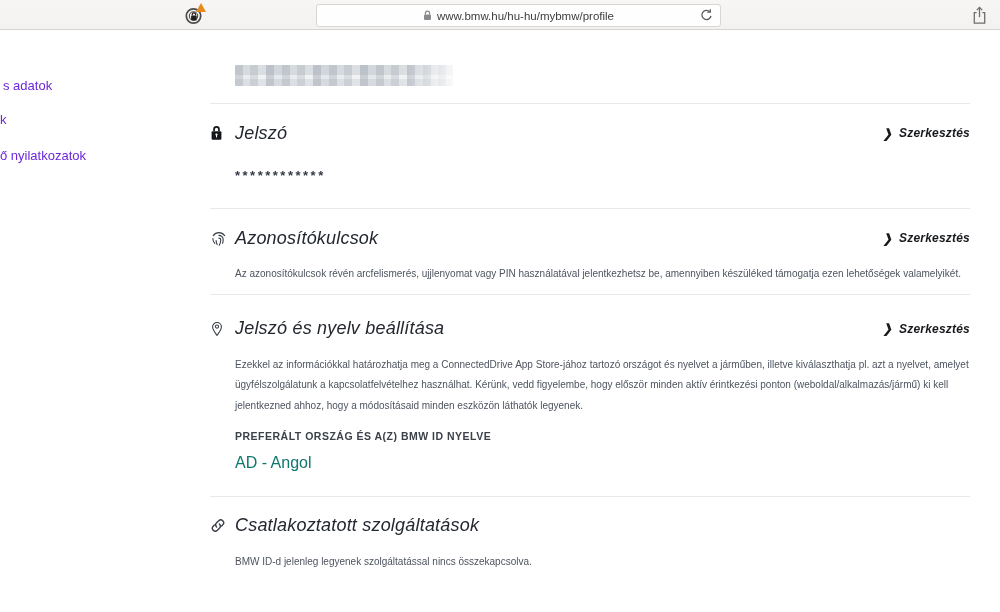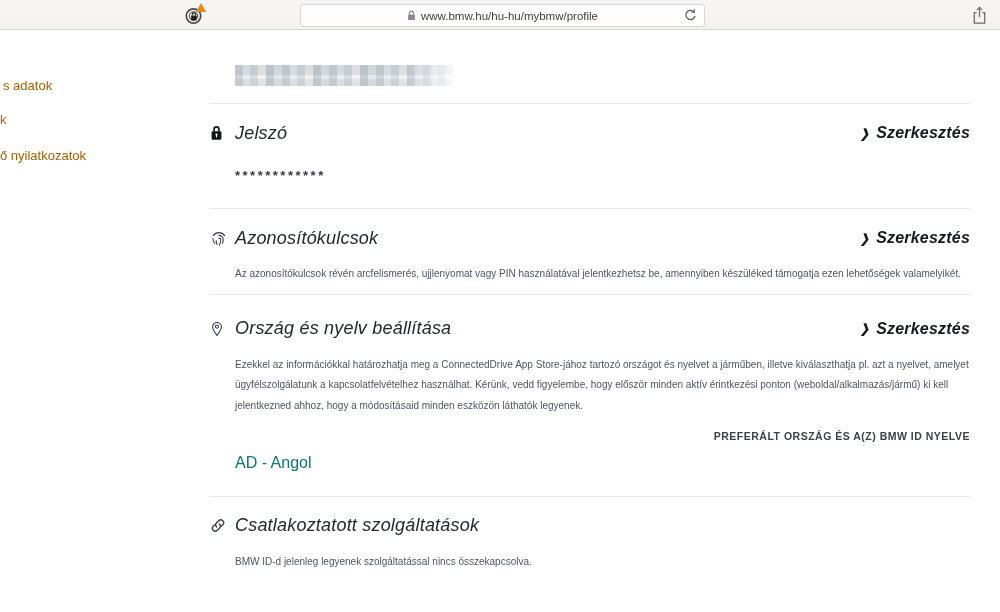--- a/index.html
+++ b/index.html
@@ -6,51 +6,51 @@
   .page{position:relative;width:1000px;height:612px;overflow:hidden;background:#fff;
         font-family:"Liberation Sans", sans-serif;-webkit-font-smoothing:antialiased;}
 
   
   .chrome{position:absolute;top:0;left:0;width:1000px;height:29px;
           background:linear-gradient(#f7f6f5,#f3f2f1);border-bottom:1px solid #d6d4d2;}
   .ext-icon{position:absolute;left:184px;top:5px;width:22px;height:22px;}
   .ext-badge{position:absolute;left:12px;top:-2px;width:0;height:0;
              border-left:5px solid transparent;border-right:5px solid transparent;
              border-bottom:9px solid #e8891c;}
-  .urlbar{position:absolute;left:300px;top:4px;width:403px;height:21px;background:#fefefe;
+  .urlbar{position:absolute;left:316px;top:4px;width:403px;height:21px;background:#fefefe;
           border:1px solid #d8d6d4;border-radius:3px;display:flex;align-items:center;
           justify-content:center;font-size:11.5px;color:#3d3d3f;}
   .urlbar .lock{margin-right:5px;display:inline-flex;}
   .reload{position:absolute;right:7px;top:3px;}
   .share{position:absolute;left:972px;top:6px;}
 
   
-  .side-item{position:absolute;left:0;color:#a16207;font-size:13px;white-space:nowrap;cursor:pointer;}
+  .side-item{position:absolute;left:0;color:#6d28d9;font-size:13px;white-space:nowrap;cursor:pointer;}
 
   
   .content{position:absolute;left:210px;top:30px;width:760px;}
   .redacted{margin:35px 0 0 25px;width:218px;height:21px;border-radius:1px;
     background:
       linear-gradient(90deg, rgba(255,255,255,0) 78%, rgba(255,255,255,.75)),
       repeating-linear-gradient(0deg, rgba(120,132,146,.18) 0 7px, rgba(120,132,146,.05) 7px 11px, rgba(120,132,146,.22) 11px 21px),
       repeating-linear-gradient(90deg, rgba(116,128,142,.30) 0 8px, rgba(116,128,142,.10) 8px 15px,
         rgba(116,128,142,.24) 15px 23px, rgba(116,128,142,.06) 23px 31px,
         rgba(116,128,142,.34) 31px 39px, rgba(116,128,142,.14) 39px 47px);}
   .divider{border:0;border-top:1px solid #e9e9e9;margin:0;width:760px;}
   .d1{margin-top:17px}.d2{margin-top:25px}.d3{margin-top:9px}.d4{margin-top:24px}
   .sec-head{display:flex;align-items:center;margin-top:16px;height:26px;font-style:italic;}
   .sec-head.h3x{margin-top:21px}.sec-head.h4x{margin-top:15px}
   .sec-icon{width:25px;display:flex;align-items:center;flex:0 0 25px;}
   .sec-title{font-size:18px;color:#23272f;letter-spacing:.2px;}
   .edit{margin-left:auto;display:flex;align-items:center;cursor:pointer;color:#17191d;}
   .edit .chev{font-size:11px;font-weight:700;margin-right:7px;transform:scaleY(1.15);}
-  .edit .elabel{font-size:16px;font-weight:700;letter-spacing:.2px;}
+  .edit .elabel{font-size:12px;font-weight:700;letter-spacing:.2px;}
   .masked{margin:22px 0 0 25px;font-size:13px;font-weight:700;letter-spacing:2.5px;color:#343a45;}
   .desc{margin:13px 0 0 25px;max-width:738px;font-size:10px;line-height:20.5px;color:#4d545f;}
-  .pref-label{margin:14px 0 0 25px;font-size:10.5px;font-weight:700;letter-spacing:.5px;color:#3c4149;text-align:right;}
+  .pref-label{margin:14px 0 0 25px;font-size:10.5px;font-weight:700;letter-spacing:.5px;color:#3c4149;}
   .pref-value{margin:12px 0 0 25px;font-size:16px;color:#0f766e;}
 </style>
 </head>
 <body>
 
 <div class="page">
 
   <div class="chrome">
     <div class="ext-icon">
       <svg width="21" height="21" viewBox="0 0 21 21">
@@ -136,21 +136,21 @@
 
     <hr class="divider d3">
 
     <div class="sec-head h3x">
       <span class="sec-icon">
         <svg width="14" height="17" viewBox="0 0 14 17" fill="none" stroke="#3a3f47" stroke-width="1.1">
           <path d="M7 15.4 C4.2 11.6 2.6 9.1 2.6 6.9 A4.4 4.4 0 0 1 11.4 6.9 C11.4 9.1 9.8 11.6 7 15.4 Z"></path>
           <circle cx="7" cy="6.6" r="1.6"></circle>
         </svg>
       </span>
-      <span class="sec-title">Ország és nyelv beállítása</span>
+      <span class="sec-title">Jelszó és nyelv beállítása</span>
       <span class="edit">
         <span class="chev">❯</span>
         <span class="elabel">Szerkesztés</span>
       </span>
     </div>
     <div class="desc">Ezekkel az információkkal határozhatja meg a ConnectedDrive App Store-jához tartozó országot és nyelvet a járműben, illetve kiválaszthatja pl. azt a nyelvet, amelyet ügyfélszolgálatunk a kapcsolatfelvételhez használhat. Kérünk, vedd figyelembe, hogy először minden aktív érintkezési ponton (weboldal/alkalmazás/jármű) ki kell jelentkezned ahhoz, hogy a módosításaid minden eszközön láthatók legyenek.</div>
     <div class="pref-label">PREFERÁLT ORSZÁG ÉS A(Z) BMW ID NYELVE</div>
     <div class="pref-value">AD - Angol</div>
 
     <hr class="divider d4">

